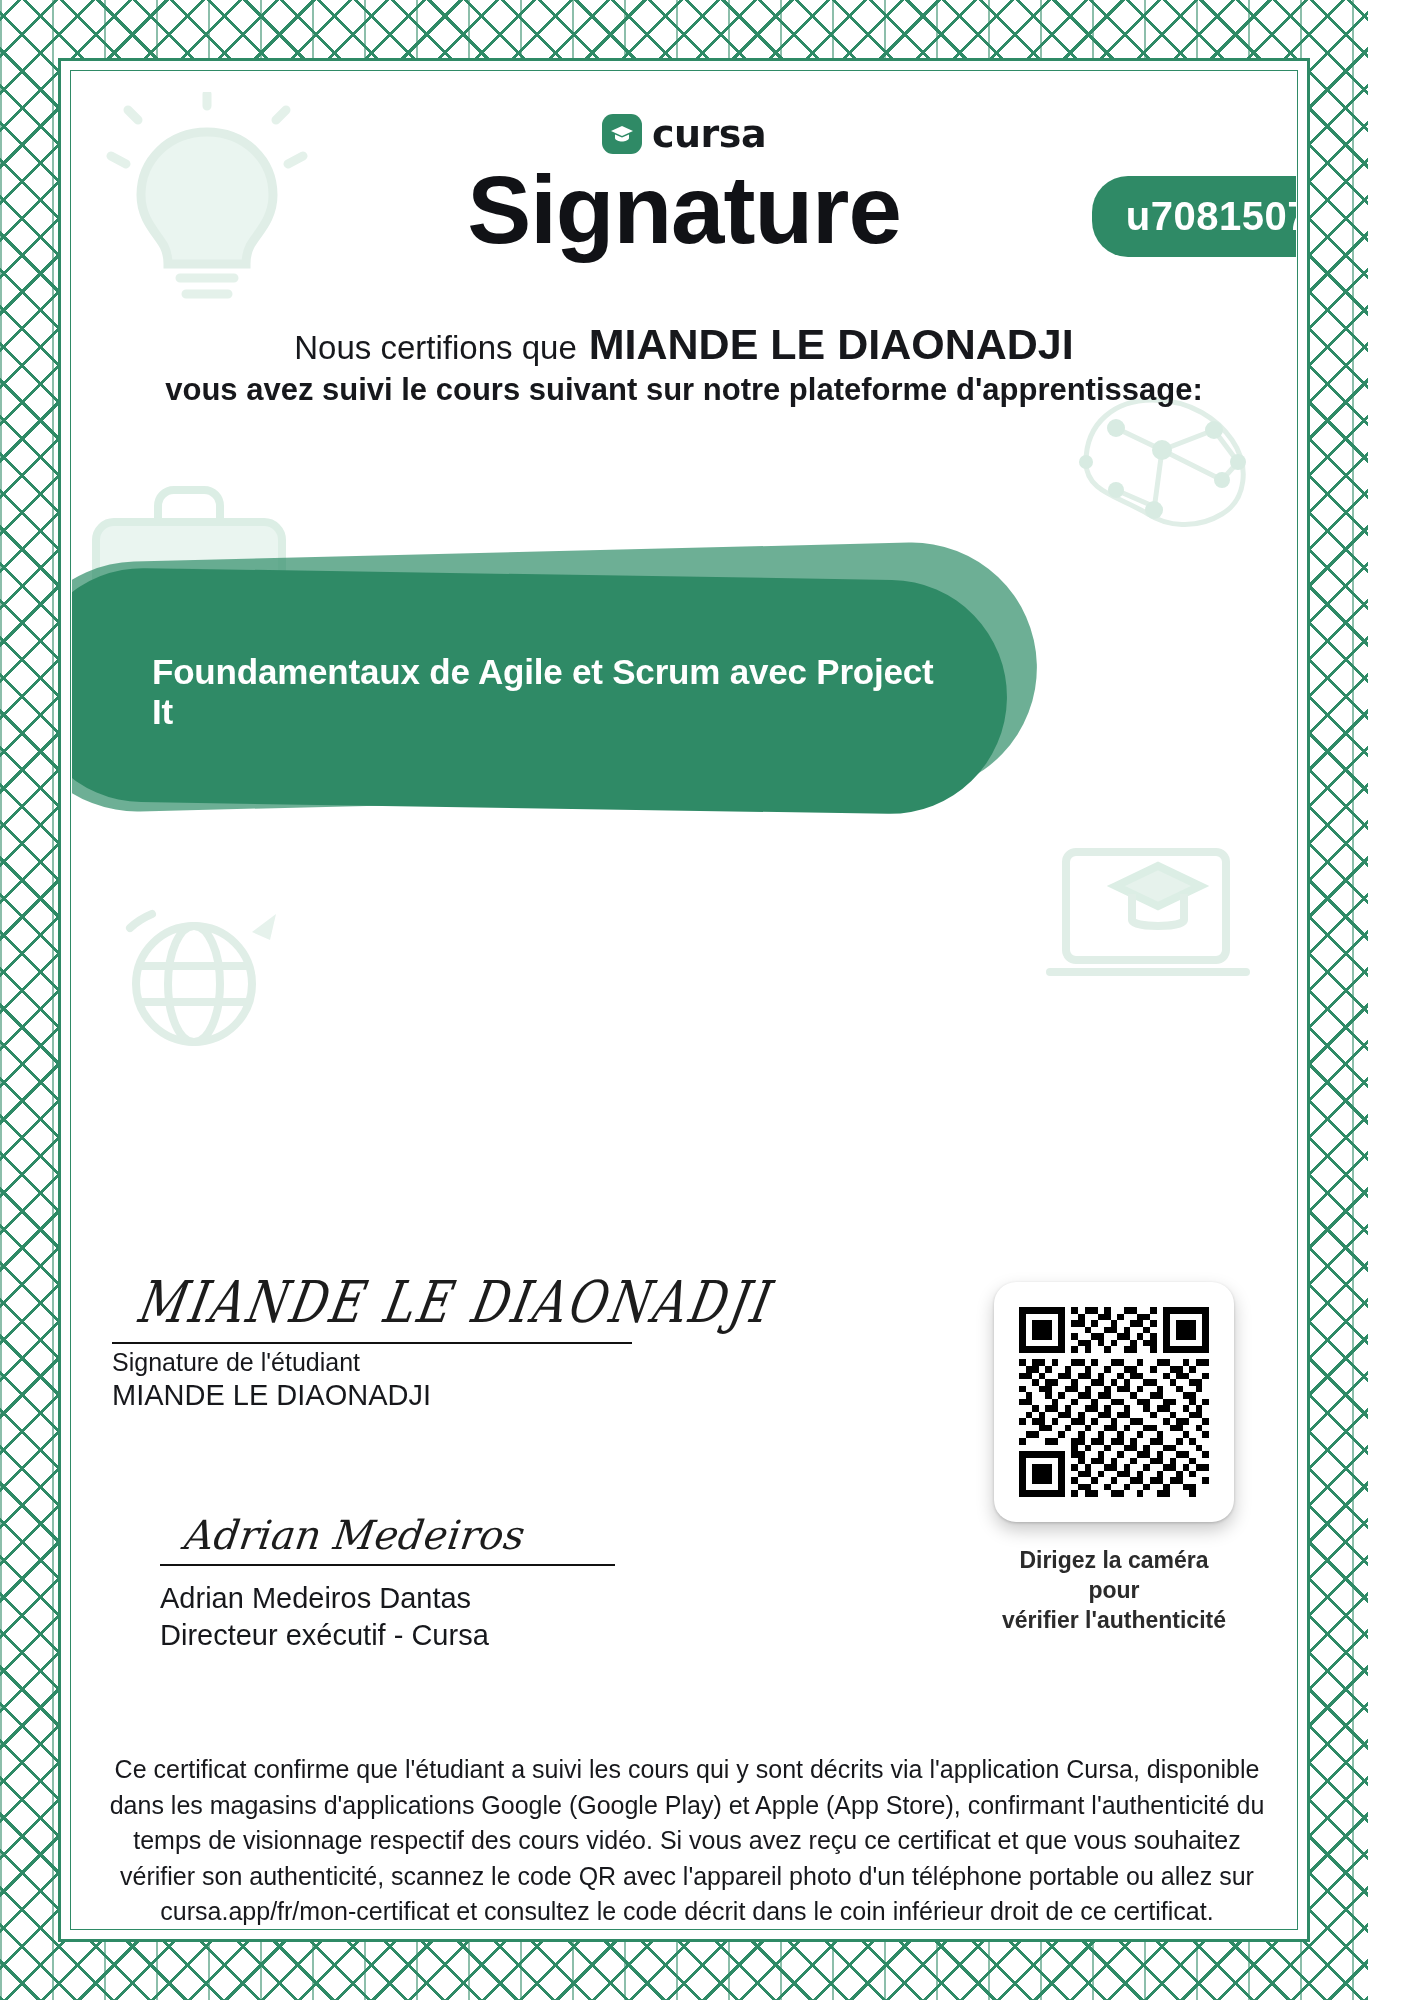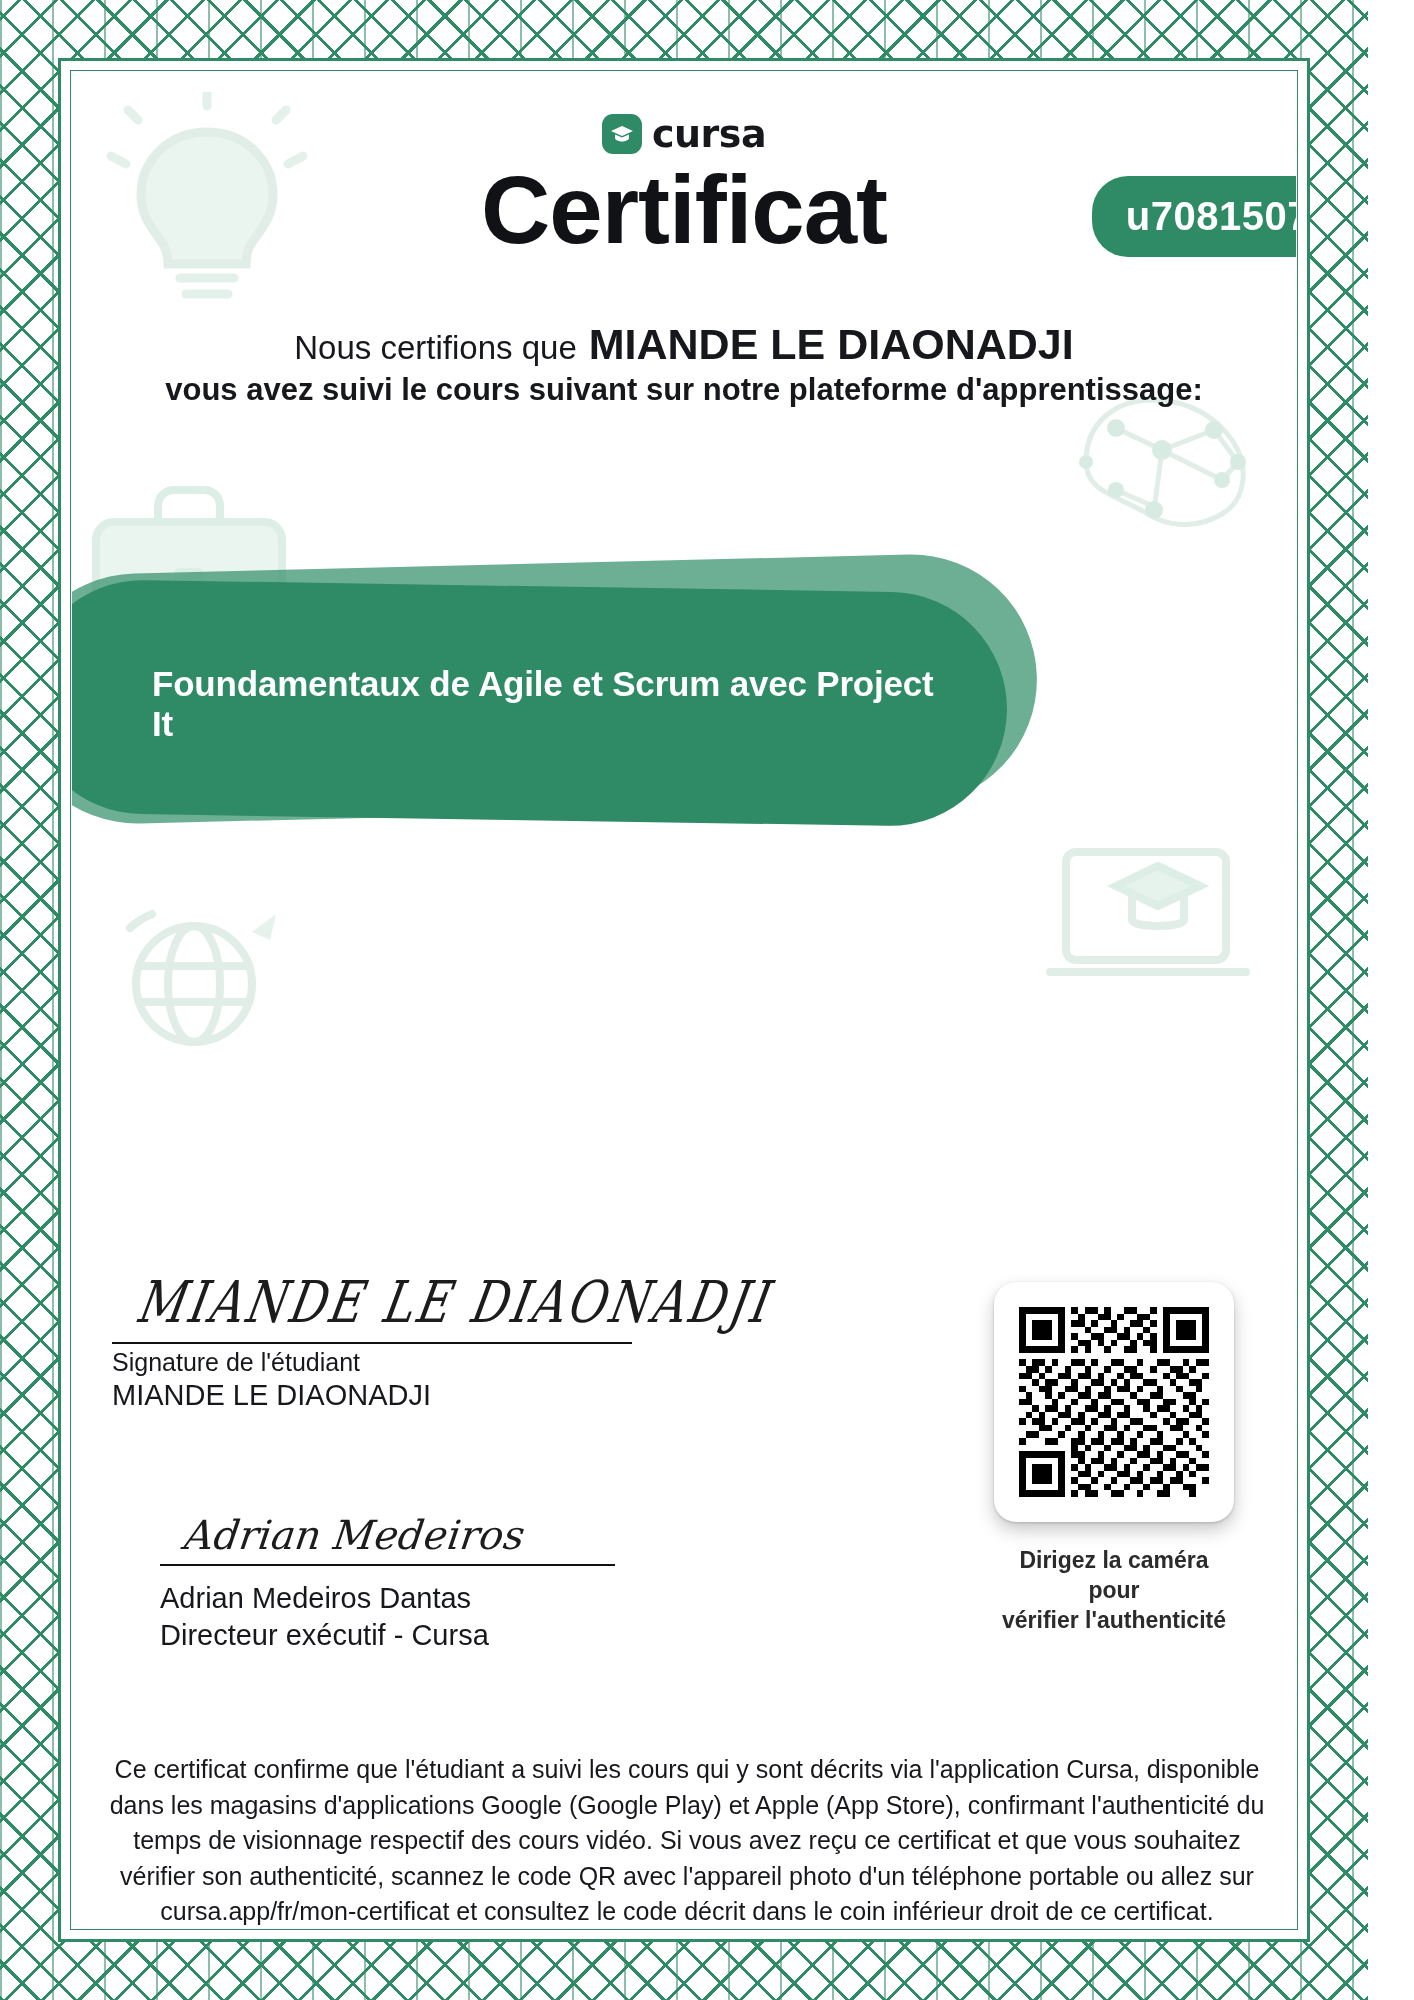--- a/index.html
+++ b/index.html
@@ -153,21 +153,21 @@
     right: 0;
     text-align: center;
     font-size: 31px;
     font-weight: 700;
     color: #17181c;
   }
 
   
   .banner {
     position: absolute;
-    top: 492px;
+    top: 480px;
     left: -60px;
     width: 1025px;
     height: 250px;
   }
   .banner-back {
     position: absolute;
     inset: 0;
     background: #35906c;
     border-radius: 130px;
     transform: rotate(-1.4deg);
@@ -375,21 +375,21 @@
     <div class="brand">
       <span class="brand-mark">
         <svg width="26" height="20" viewBox="0 0 26 20" aria-hidden="true">
           <path d="M13 2L2 7l11 5 11-5-11-5z" fill="#ffffff"></path>
           <path d="M6 10.5V14c0 2 4 3.5 7 3.5s7-1.5 7-3.5v-3.5l-7 3-7-3z" fill="#ffffff"></path>
         </svg>
       </span>
       <span class="brand-text">cursa</span>
     </div>
 
-    <div class="title">Certificat</div>
+    <div class="title">Signature</div>
 
     <div class="code-badge">u7081507</div>
 
     <div class="certify-line1">
       <span class="lead">Nous certifions que</span>
       <span class="student">MIANDE LE DIAONADJI</span>
     </div>
     <div class="certify-line2">vous avez suivi le cours suivant sur notre plateforme d'apprentissage:</div>
 
     <div class="banner">

